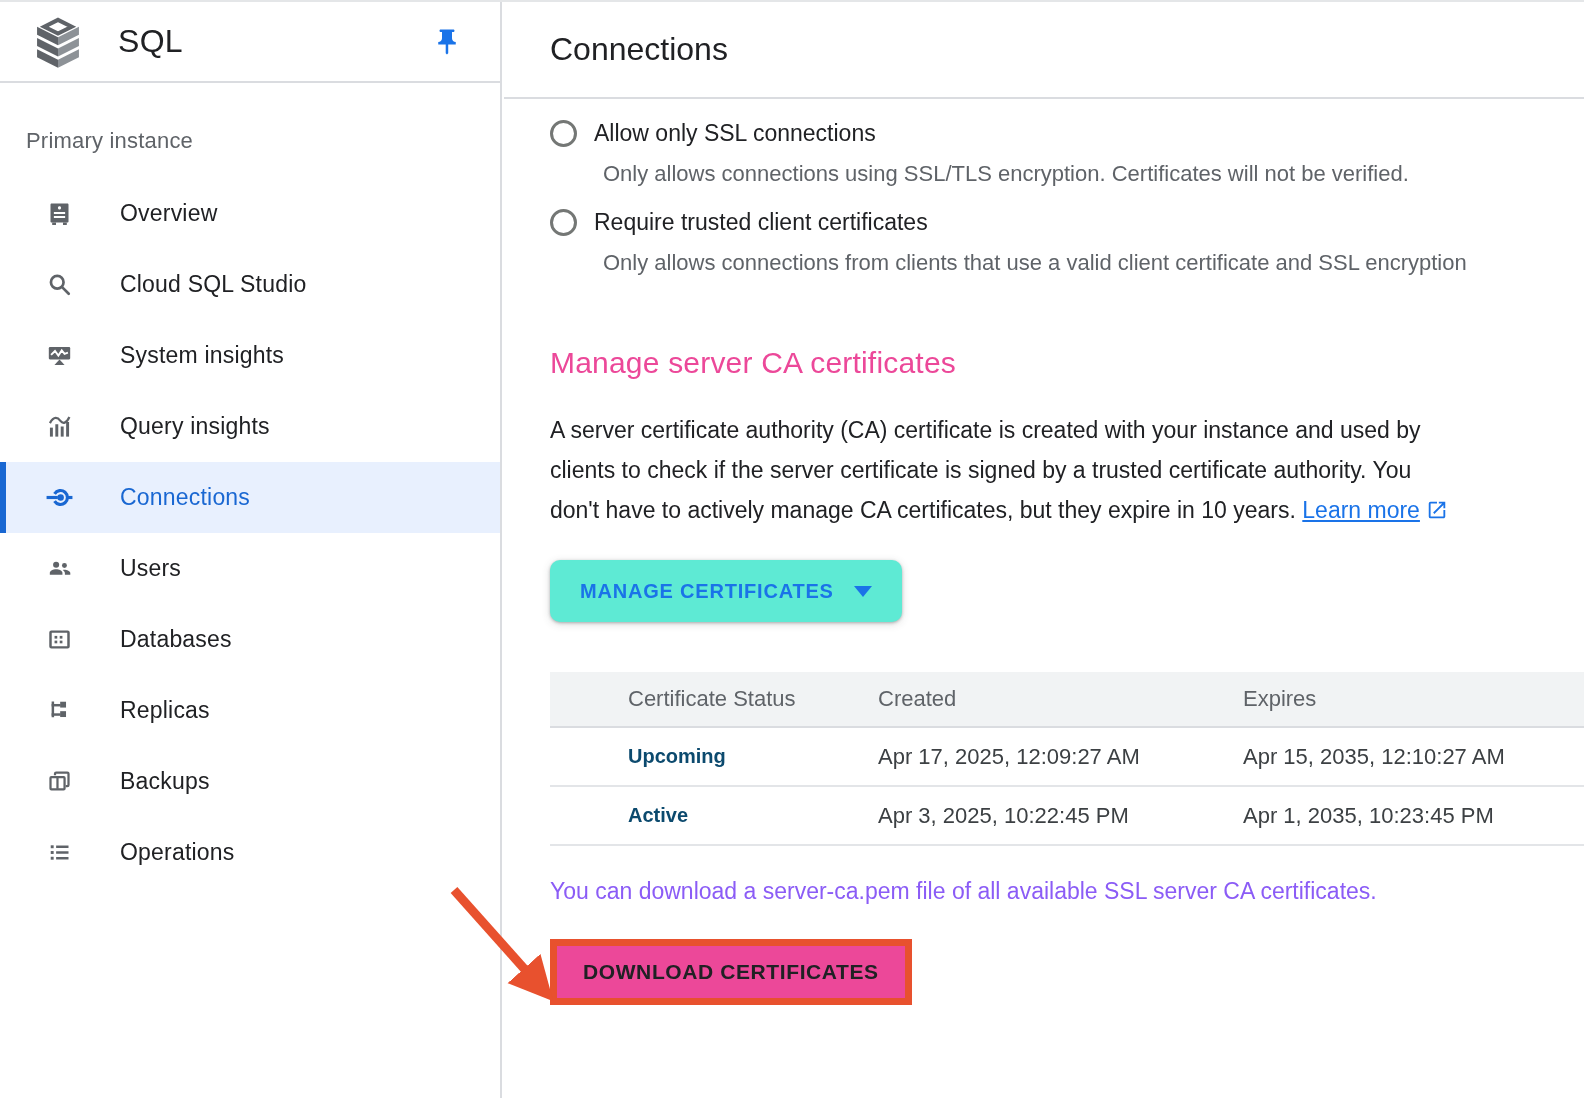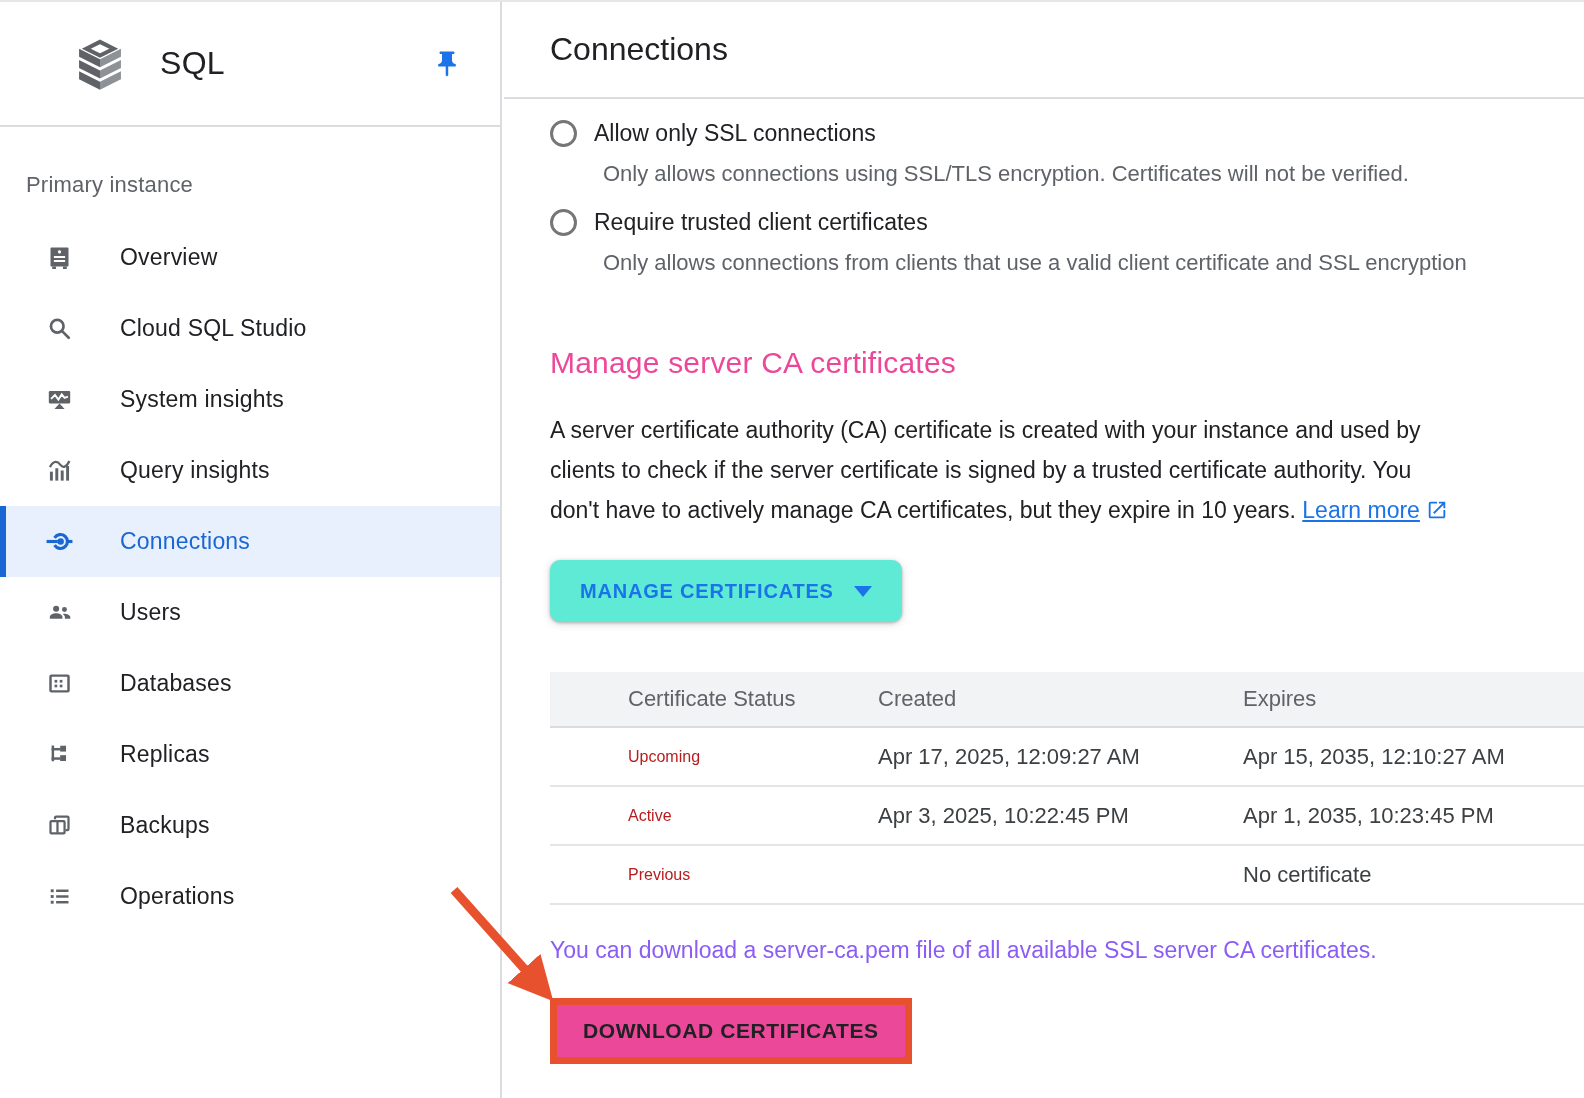--- a/index.html
+++ b/index.html
@@ -3,22 +3,22 @@
 <meta charset="utf-8">
 <style>
   * { margin:0; padding:0; box-sizing:border-box; }
   html,body { width:1584px; height:1098px; background:#fff;
     font-family:"Liberation Sans", sans-serif; color:#202124; overflow:hidden; }
   .app { position:relative; width:1584px; height:1098px; border-top:2px solid #e4e6e8; }
 
   
   .sidebar { position:absolute; left:0; top:0; width:502px; height:1096px;
     background:#fff; border-right:2px solid #dadce0; }
-  .sidebar-header { height:125px; border-bottom:2px solid #dadce0;
-    display:flex; align-items:center;padding-left:42px; }
+  .sidebar-header { height:81px; border-bottom:2px solid #dadce0;
+    display:flex; align-items:center; }
   .logo { margin-left:30px; width:56px; height:58px; flex:0 0 auto; }
   .product-title { font-size:32px; color:#202124; margin-left:32px; letter-spacing:.3px; }
   .pin { margin-left:auto; margin-right:38px; width:30px; height:30px; color:#1a73e8; cursor:pointer; }
 
   .section-label { margin:45px 0 0 26px; font-size:22px; color:#5f6368; letter-spacing:.2px; }
 
   .nav { margin-top:24px; }
   .nav-item { height:71px; display:flex; align-items:center; cursor:pointer;
     border-left:6px solid transparent; color:#202124; }
   .nav-item .icon { width:27px; height:27px; margin-left:40px; color:#5f6368; flex:0 0 auto; }
@@ -58,21 +58,21 @@
   .caret { width:0; height:0; margin-left:20px; border-left:9px solid transparent;
     border-right:9px solid transparent; border-top:11px solid #1a73e8; }
 
   .cert-table { margin-top:50px; }
   .t-row { display:grid; grid-template-columns:280px 365px 1fr; align-items:center;padding-left:48px; }
   .t-head { background:#f1f3f4; height:56px; border-bottom:2px solid #dadce0; }
   .t-head .t-cell { font-size:22px; color:#5f6368; }
   .t-body-row { height:59px; border-bottom:2px solid #e3e5e8; }
   .t-cell { padding-right:10px; }
   .t-cell.first { padding-left:30px; }
-  .t-status { font-size:16px; font-weight:400; color:#b91c1c; }
+  .t-status { font-size:20px; font-weight:700; color:#0c4a6e; }
   .t-date { font-size:22px; color:#3c4043; }
 
   .download-note { margin-top:32px; font-size:23px; color:#8b5cf6; }
 
   .annotation-box { display:inline-block; margin-top:34px; border:7px solid #e8512e; background:#fff; }
   .download-btn { display:block; padding:14px 26px; background:#ec4899; border:none; cursor:pointer;
     font-family:"Liberation Sans", sans-serif;
     font-size:21px; font-weight:700; letter-spacing:.6px; color:#202124; }
 
   .annotation-arrow { position:absolute; left:440px; top:876px; width:140px; height:140px;
@@ -276,25 +276,20 @@
         <div class="t-row t-body-row">
           <div class="t-cell first t-status">Upcoming</div>
           <div class="t-cell t-date">Apr 17, 2025, 12:09:27 AM</div>
           <div class="t-cell t-date">Apr 15, 2035, 12:10:27 AM</div>
         </div>
         <div class="t-row t-body-row">
           <div class="t-cell first t-status">Active</div>
           <div class="t-cell t-date">Apr 3, 2025, 10:22:45 PM</div>
           <div class="t-cell t-date">Apr 1, 2035, 10:23:45 PM</div>
         </div>
-        <div class="t-row t-body-row">
-          <div class="t-cell first t-status">Previous</div>
-          <div class="t-cell t-date"></div>
-          <div class="t-cell t-date">No certificate</div>
-        </div>
       </div>
 
       <div class="download-note">You can download a server-ca.pem file of all available SSL server CA certificates.</div>
 
       <div class="annotation-box">
         <button class="download-btn">DOWNLOAD CERTIFICATES</button>
       </div>
 
     </div>
   </div>

